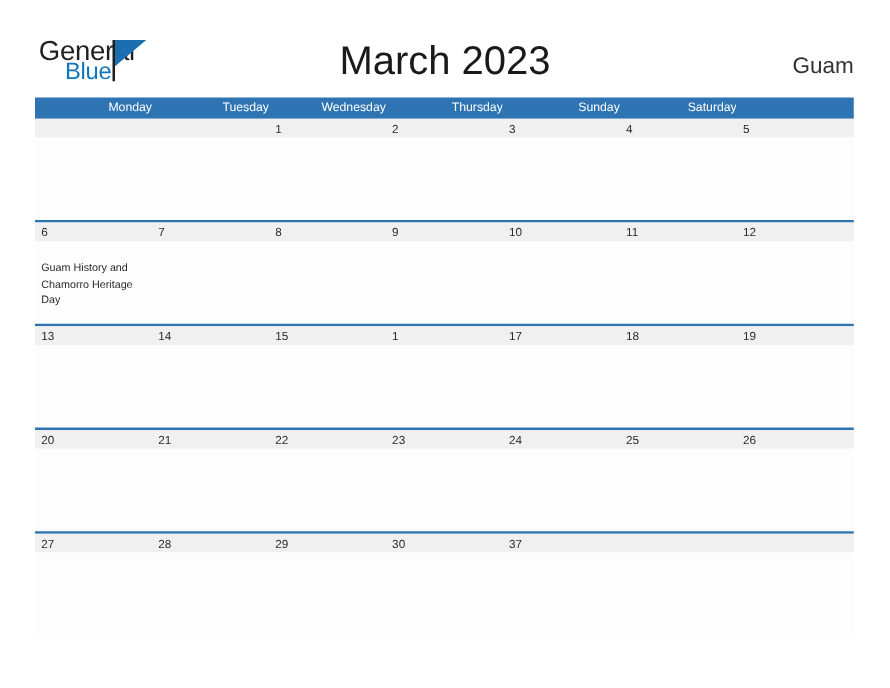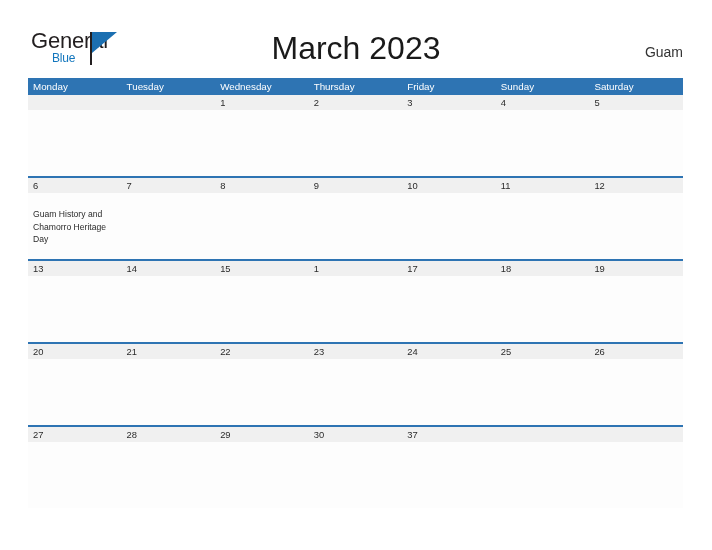--- a/index.html
+++ b/index.html
@@ -40,21 +40,21 @@
     font-size: 22px;
     line-height: 20px;
     color: #231f20;
     letter-spacing: -0.2px;
     white-space: nowrap;
   }
   .logo-blue {
     position: absolute;
     left: 21px;
     top: 17px;
-    font-size: 12px;
+    font-size: 19px;
     line-height: 20px;
     color: #1276bd;
     letter-spacing: -0.2px;
     white-space: nowrap;
   }
   .logo-tri {
     position: absolute;
     left: 61px;
     top: 1px;
     width: 0;
@@ -82,21 +82,21 @@
     line-height: 34px;
     color: #1a1a1a;
     font-weight: normal;
   }
 
   
   .region {
     position: absolute;
     right: 29px;
     top: 43px;
-    font-size: 14px;
+    font-size: 18px;
     line-height: 18px;
     color: #333333;
     text-align: right;
     white-space: nowrap;
     margin-left: 28px;
   }
 
   
   .calendar {
     position: absolute;
@@ -112,20 +112,21 @@
   }
   .cal-head .dow {
     width: 93.57px;
     flex: 0 0 93.57px;
     color: #ffffff;
     font-size: 9.8px;
     line-height: 17px;
     padding-left: 5px;
     white-space: nowrap;
     overflow: hidden;
+    text-align: right;
   }
 
   .week {
     width: 655px;
     border-top: 2px solid #2e74b3;
     position: relative;
   }
   .week:first-of-type { border-top: 0; }
   .week.first { border-top: 0; }
 
@@ -181,21 +182,20 @@
   <div class="region">Guam</div>
 </div>
 
 <div class="calendar">
 
   <div class="cal-head">
     <div class="dow">Monday</div>
     <div class="dow">Tuesday</div>
     <div class="dow">Wednesday</div>
     <div class="dow">Thursday</div>
-    <div class="dow">Friday</div>
     <div class="dow">Sunday</div>
     <div class="dow">Saturday</div>
   </div>
 
   <div class="week first">
     <div class="week-numbers">
       <div class="num"></div>
       <div class="num"></div>
       <div class="num">1</div>
       <div class="num">2</div>

